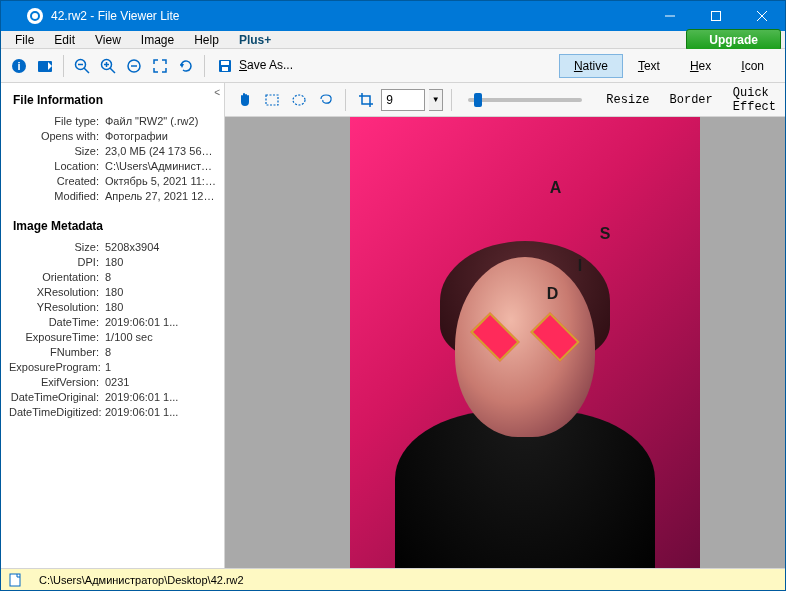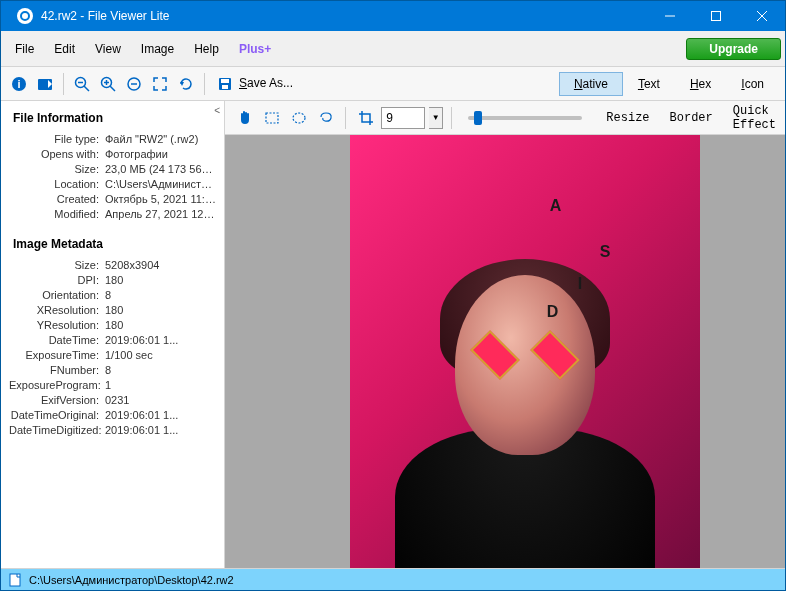--- a/index.html
+++ b/index.html
@@ -13,51 +13,51 @@
   display: flex;
   flex-direction: column;
   border: 1px solid #005a9e;
 }
 .titlebar {
   background: #0078d7;
   color: #fff;
   display: flex;
   align-items: center;
   height: 30px;
-  padding-left: 16px;
+  padding-left: 26px;
 }
 .titlebar .app-icon {
   width: 16px; height: 16px;
   border-radius: 50%;
   background: #fff;
   margin-right: 8px;
   display: flex; align-items: center; justify-content: center;
   color: #0078d7; font-size: 10px; font-weight: bold;
 }
 .titlebar .title { flex: 1; font-size: 12px; }
 .win-btns { display: flex; }
 .win-btn {
   width: 46px; height: 30px;
   display: flex; align-items: center; justify-content: center;
   color: #fff; cursor: default;
 }
 
 .menubar {
-  height: 36px;
+  height: 18px;
   display: flex;
   align-items: center;
   padding: 0 4px;
   background: #f0f0f0;
   border-bottom: 1px solid #d4d4d4;
 }
 .menubar .menu-item {
   padding: 3px 10px;
   cursor: default;
 }
-.menubar .menu-item.plus { color: #8b5cf6; font-weight: bold; }
+.menubar .menu-item.plus { color: #0c4a6e; font-weight: bold; }
 .menubar .spacer { flex: 1; }
 .upgrade-btn {
   background: linear-gradient(#4fb84f, #1a9e1a);
   color: #fff;
   border: 1px solid #0e7a0e;
   border-radius: 3px;
   padding: 3px 22px;
   font-weight: bold;
   font-size: 12px;
   cursor: pointer;
@@ -266,27 +266,27 @@
 .face-letter {
   position: absolute;
   color: #1a1a1a;
   font-weight: bold;
   font-size: 16px;
   font-family: Arial, sans-serif;
 }
 
 .statusbar {
   height: 22px;
-  background: #7dd3fc;
+  background: #fef9c3;
   border-top: 1px solid #d4d4d4;
   display: flex;
   align-items: center;
   padding: 0 8px;
   font-size: 11px;
-  gap: 8px;
+  gap: 18px;
 }
 .statusbar .file-icon { color: #0068c6; }
 
 svg { display: block; }
 </style>
 </head>
 <body>
 
 <div class="titlebar">
   <div class="app-icon">

